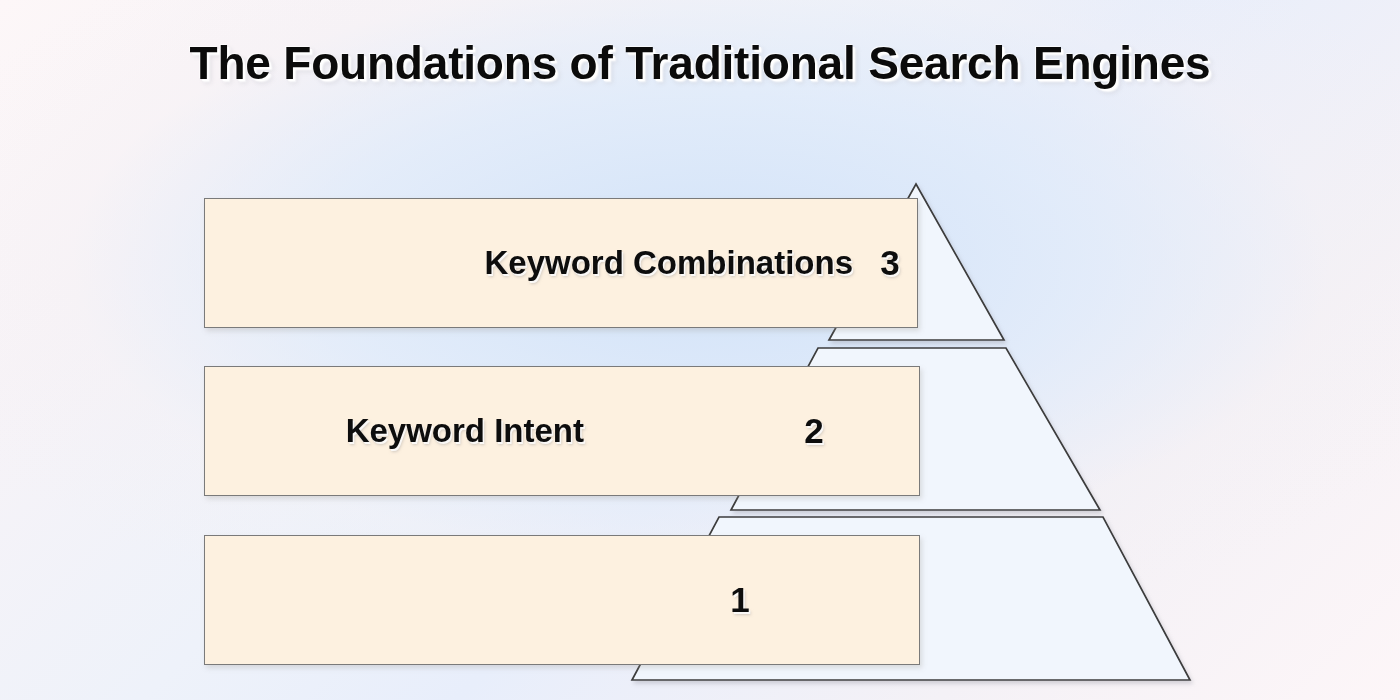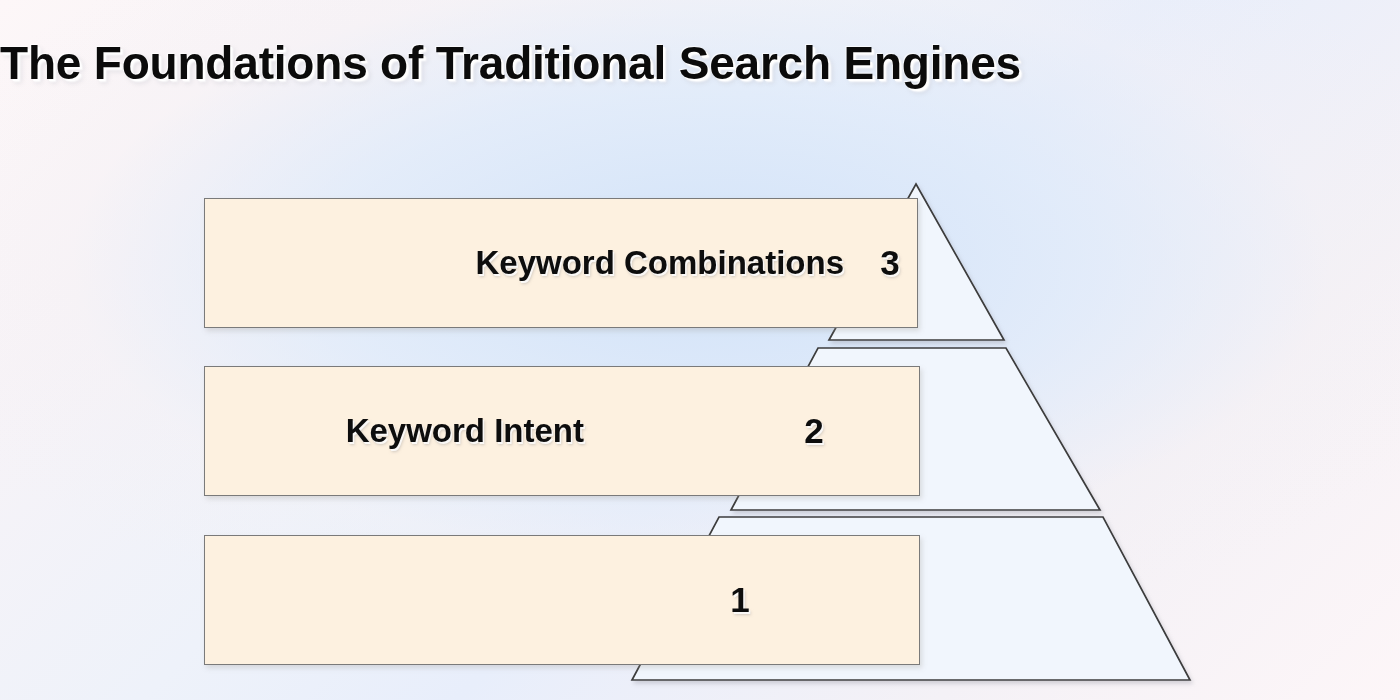--- a/index.html
+++ b/index.html
@@ -21,20 +21,21 @@
       linear-gradient(135deg, #fdf7f8 0%, #f7f3f7 18%, #eef2fa 40%, #e8eefb 55%, #f4f1f6 78%, #fdf6f8 100%);
     overflow: hidden;
   }
 
   
   #title {
     position: absolute;
     top: 36px;
     left: 0;
     width: 1400px;
+    text-align: center;
     font-size: 46px;
     font-weight: bold;
     color: #0b0b0b;
     letter-spacing: -0.2px;
     white-space: nowrap;
     text-shadow:
       2px 2px 0 rgba(255,255,255,0.95),
       3px 3px 2px rgba(255,255,255,0.9),
       -1px -1px 0 rgba(255,255,255,0.7),
       4px 4px 5px rgba(190,190,200,0.45);
@@ -79,21 +80,21 @@
     align-items: center;
     justify-content: center;
     font-size: 35px;
     font-weight: 600;
     color: #0d0d0d;
     text-shadow: 1.5px 2px 0 rgba(255,255,255,0.85), 2px 3px 3px rgba(175,170,165,0.55);
   }
 
   
   #box-row-3 { left: 204px;  top: 198px; width: 714px;  height: 130px; }
-  #label-row-3 { left: 204px; top: 198px; width: 640px; height: 130px; }
+  #label-row-3 { left: 213px; top: 198px; width: 640px; height: 130px; }
   #num-row-3   { left: 862px; top: 198px; width: 56px;  height: 130px; }
 
   
   #box-row-2 { left: 204px;  top: 366px; width: 716px;  height: 130px; }
   #label-row-2 { left: 204px; top: 366px; width: 380px; height: 130px; }
   #num-row-2   { left: 786px; top: 366px; width: 56px;  height: 130px; }
 
   
   #box-row-1 { left: 204px;  top: 535px; width: 716px;  height: 130px; }
   #label-row-1 { left: 204px; top: 535px; width: 256px; height: 130px; }

